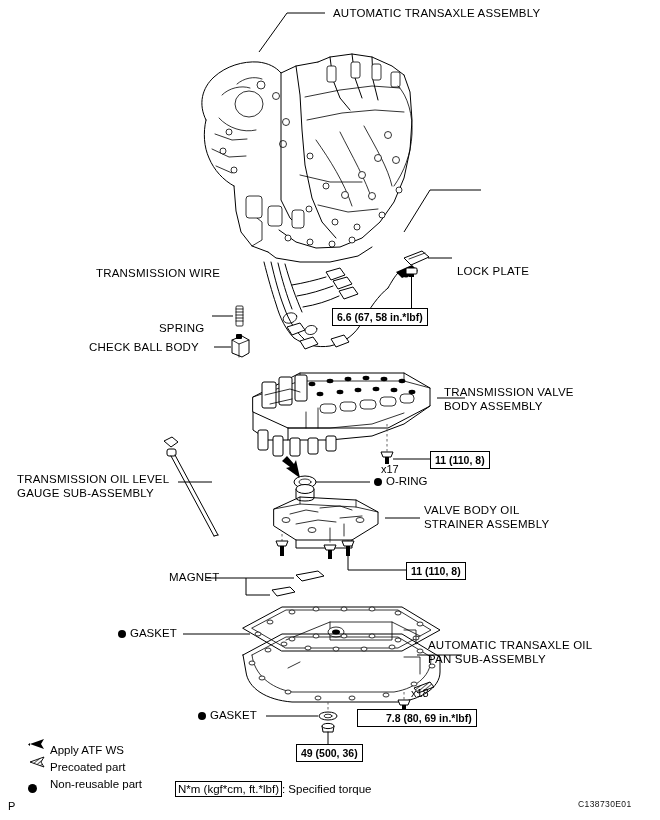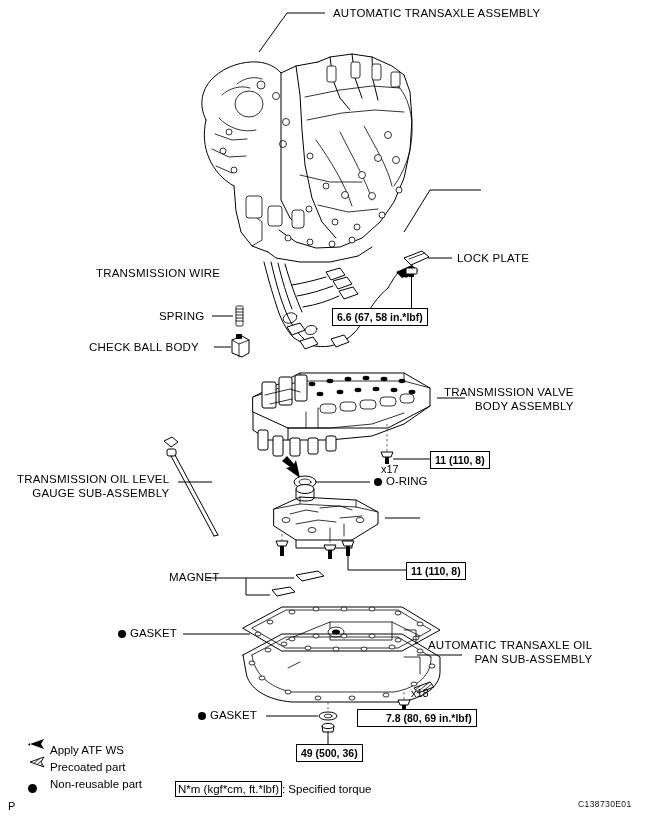--- a/index.html
+++ b/index.html
@@ -2,21 +2,21 @@
 <html><head>
 <meta charset="utf-8">
 <title>Automatic Transaxle Assembly Diagram</title>
 <style>
   html,body{margin:0;padding:0;background:#ffffff;}
   body{
     font-family:"Liberation Sans", sans-serif;
     width:660px;height:820px;position:relative;overflow:hidden;
     color:#000;
   }
-  #sheet{position:absolute;left:0;top:0;width:660px;height:820px;text-align:right;}
+  #sheet{position:absolute;left:0;top:0;width:660px;height:820px;}
   svg.art{position:absolute;left:0;top:0;width:660px;height:820px;overflow:visible;}
   .lbl{
     position:absolute;font-size:11.5px;line-height:14px;
     letter-spacing:.2px;white-space:pre;font-family:"Liberation Sans", sans-serif;
   }
   .torque{
     position:absolute;font-size:10.5px;line-height:12px;font-weight:bold;
     border:1.4px solid #000;background:#fff;padding:2px 4px 2px 4px;white-space:nowrap;
     font-family:"Liberation Sans", sans-serif;
   }
@@ -397,38 +397,40 @@
       <path class="bk" d="M30,743 l0,3 l-2,-1.5 z"></path>
     </g>
     <g>
       <path d="M44,767 l-14,-5 l14,-5 l-3,5 z" fill="url(#hatch)" stroke="#000" stroke-width=".9"></path>
     </g>
   </svg>
 
   <div class="lbl" style="left:333px;top:6px;">AUTOMATIC TRANSAXLE ASSEMBLY</div>
 
 
-  <div class="lbl" style="left:457px;top:251px;">LOCK PLATE</div>
+  <div class="lbl" style="left:457px;top:264px;">LOCK PLATE</div>
 
   <div class="lbl" style="left:96px;top:266px;">TRANSMISSION WIRE</div>
 
-  <div class="lbl" style="left:159px;top:309px;">SPRING</div>
+  <div class="lbl" style="left:159px;top:321px;">SPRING</div>
 
   <div class="lbl" style="left:89px;top:340px;">CHECK BALL BODY</div>
 
   <div class="lbl" style="left:17px;top:472px;">TRANSMISSION OIL LEVEL
 GAUGE SUB-ASSEMBLY</div>
 
   <div class="lbl" style="left:444px;top:385px;">TRANSMISSION VALVE
 BODY ASSEMBLY</div>
 
   <div class="bullet-lbl" style="left:374px;top:475px;">
     <span class="dotmark"></span><span>O-RING</span>
   </div>
 
+  <div class="lbl" style="left:424px;top:503px;">VALVE BODY OIL
+STRAINER ASSEMBLY</div>
 
   <div class="lbl" style="left:141px;top:570px;padding-left:28px;">MAGNET</div>
 
   <div class="bullet-lbl" style="left:118px;top:627px;">
     <span class="dotmark"></span><span>GASKET</span>
   </div>
 
   <div class="lbl" style="left:428px;top:638px;">AUTOMATIC TRANSAXLE OIL
 PAN SUB-ASSEMBLY</div>
 

